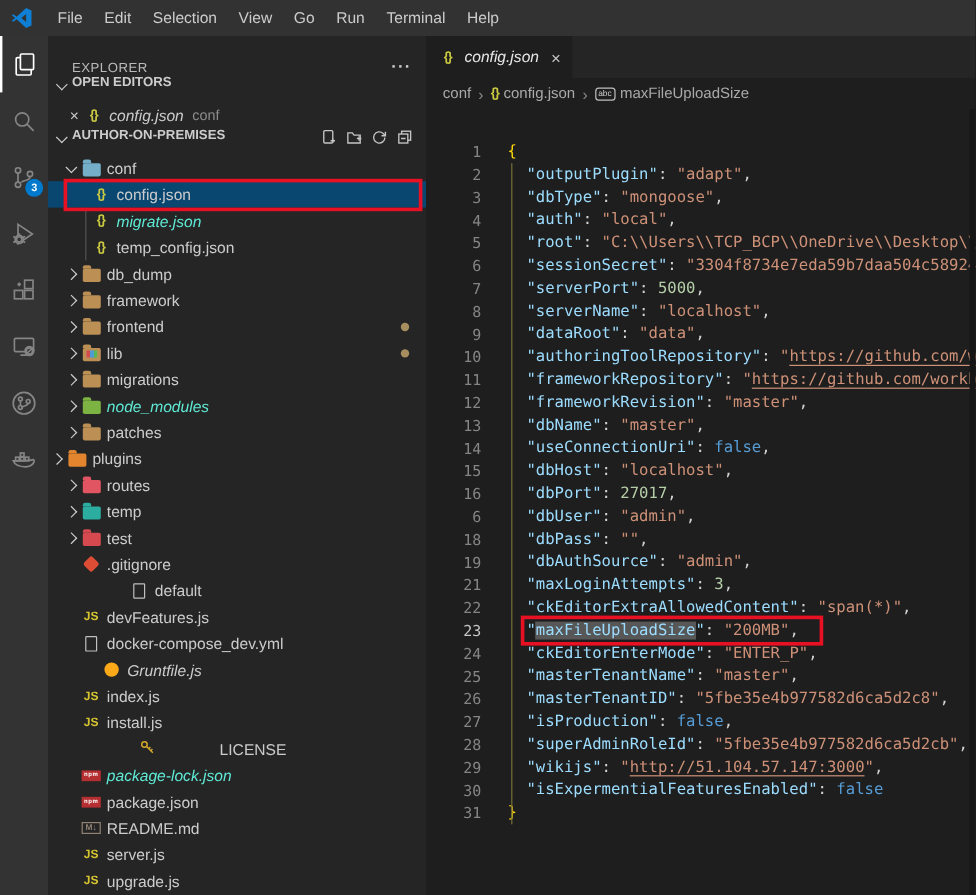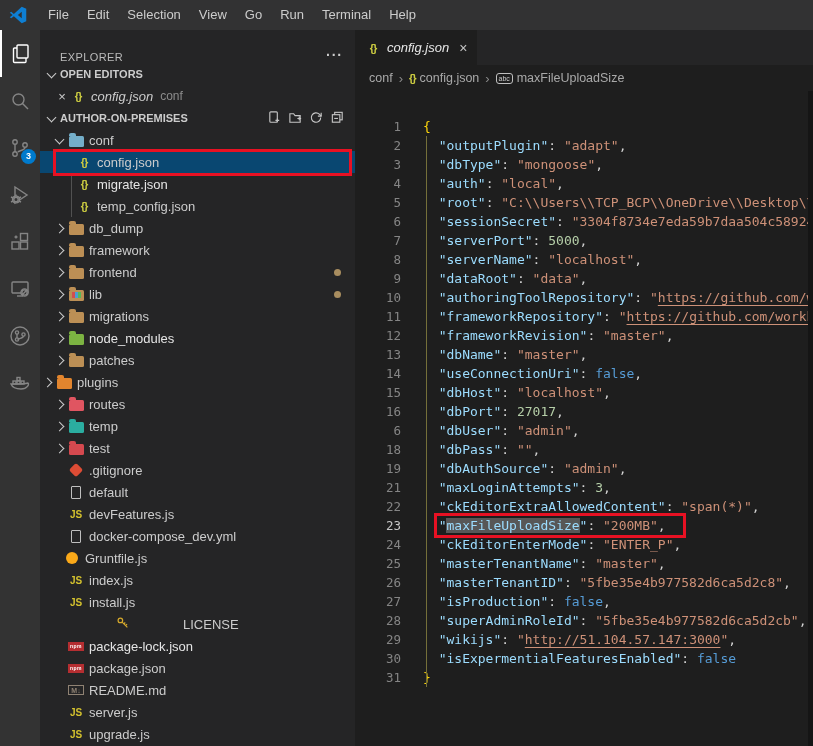--- a/index.html
+++ b/index.html
@@ -20,32 +20,32 @@
   .ab-item.active { border-left:2px solid #ffffff; }
   .ab-item.active svg { stroke:#ffffff; }
   .ab-badge { position:absolute; right:4px; bottom:7px; min-width:15px; height:15px; border-radius:50%;
     background:#007acc; color:#ffffff; font-size:9px; line-height:15px; text-align:center; font-weight:700; }
 
   
   .sidebar { width:315px; background:#252526; flex:none; position:relative; overflow:hidden; }
   .sb-title { height:33px; display:flex; align-items:flex-end; padding:0 12px 0 20px; }
   .sb-title-label { font-size:11px; color:#bbbbbb; letter-spacing:.4px; flex:1; }
   .sb-more { color:#cccccc; font-size:14px; letter-spacing:1px; font-weight:700; cursor:pointer; }
-  .section-header { height:22px; display:flex; align-items:center; font-size:11px; font-weight:700; color:#cccccc; padding-left:4px; }
+  .section-header { height:22px; display:flex; align-items:flex-start; font-size:11px; font-weight:700; color:#cccccc; padding-left:4px; }
   .section-actions { margin-left:auto; margin-right:10px; display:flex; gap:6px; }
   .section-actions svg { width:15px; height:15px; stroke:#c5c5c5; fill:none; stroke-width:1.2; }
   .chev { width:16px; height:16px; flex:none; position:relative; }
   .chev.exp::before { content:""; position:absolute; left:4px; top:4px; width:6px; height:6px;
     border-right:1.2px solid #cccccc; border-bottom:1.2px solid #cccccc; transform:rotate(45deg); }
   .chev.col::before { content:""; position:absolute; left:4px; top:5px; width:6px; height:6px;
     border-right:1.2px solid #cccccc; border-bottom:1.2px solid #cccccc; transform:rotate(-45deg); }
 
   .row { height:22px; display:flex; align-items:center; position:relative; cursor:pointer; }
   .row .label { margin-left:5px; white-space:nowrap; }
-  .row.dim .label { color:#e5e5e5; }
+  .row.dim .label { color:#5eead4;font-style:italic; }
   .row.selected { background:#094771; }
   .row .desc { margin-left:7px; color:#8c8c8c; font-size:12px; }
   .row .git-dot { position:absolute; right:14px; width:7px; height:7px; border-radius:50%; background:#a88d5f; }
   .row-annotation { position:absolute; left:13px; right:3px; top:-2px; bottom:-3px;
     border:3px solid #e81123; pointer-events:none; z-index:6; }
   .guide1 { position:absolute; left:31px; top:0; bottom:0; width:1px; background:#515151; }
 
   .oe-close { width:16px; text-align:center; color:#cccccc; font-size:13px; margin-left:14px; }
   .oe-name { font-style:italic; margin-left:5px; }
 
@@ -341,42 +341,42 @@
           </span>
           <span class="label">test</span>
         </div>
         <div class="row" style="padding-left: 12px;">
           <span class="chev"></span>
           <span class="icon16">
             <span class="i-git"></span>
           </span>
           <span class="label">.gitignore</span>
         </div>
-        <div class="row" style="padding-left: 12px;">
+        <div class="row" style="padding-left: 12px; margin-left: 40px;">
           <span class="chev"></span>
           <span class="icon16">
             <span class="i-file"></span>
           </span>
           <span class="label">default</span>
         </div>
         <div class="row" style="padding-left: 12px;">
           <span class="chev"></span>
           <span class="icon16">
             <span class="i-js">JS</span>
           </span>
           <span class="label">devFeatures.js</span>
         </div>
         <div class="row" style="padding-left: 12px;">
           <span class="chev"></span>
           <span class="icon16">
             <span class="i-file"></span>
           </span>
           <span class="label">docker-compose_dev.yml</span>
         </div>
-        <div class="row" style="padding-left: 8px;">
+        <div class="row" style="padding-left: 29px; font-style: italic;">
           <span class="chev"></span>
           <span class="icon16">
             <span class="i-grunt"></span>
           </span>
           <span class="label">Gruntfile.js</span>
         </div>
         <div class="row" style="padding-left: 12px;">
           <span class="chev"></span>
           <span class="icon16">
             <span class="i-js">JS</span>

